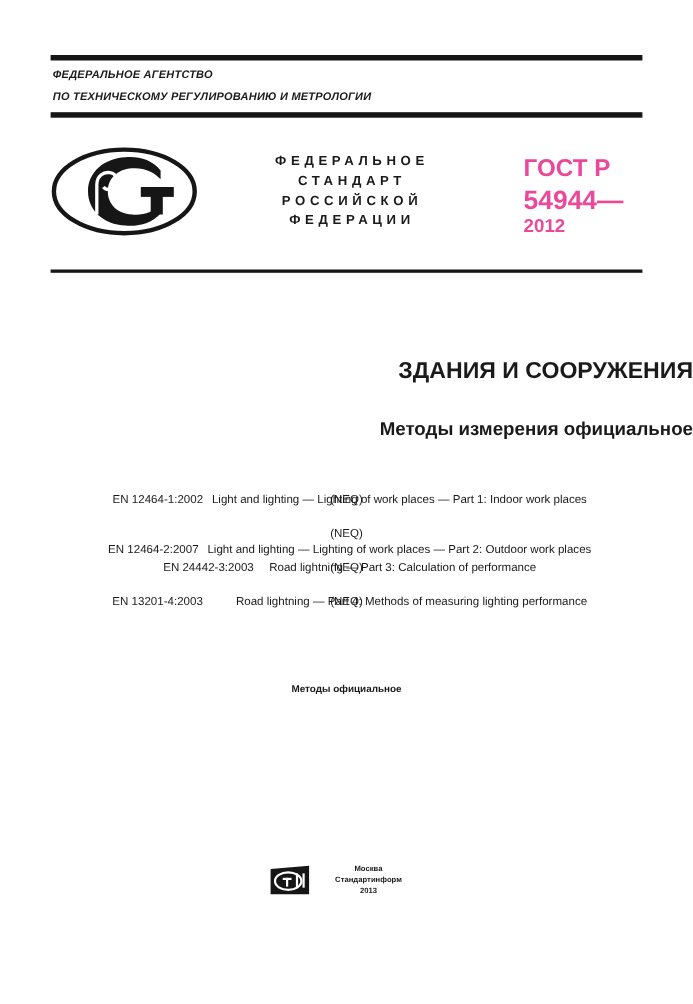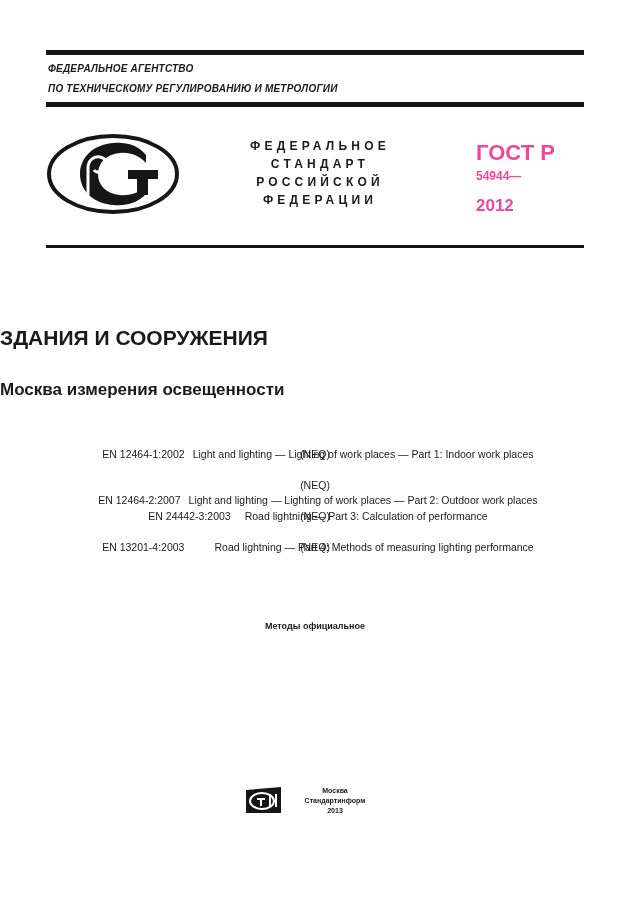--- a/index.html
+++ b/index.html
@@ -5,21 +5,21 @@
   html, body { margin: 0; padding: 0; background: #ffffff; }
   body { width: 630px; height: 913px; position: relative; overflow: hidden;
          font-family: "Liberation Sans", sans-serif; color: #1a1a1a; }
   .abs { position: absolute; }
   .rule { position: absolute; left: 46px; width: 538px; background: #161616; }
   .agency { position: absolute; left: 48px; width: 538px; text-align: left;
             font-weight: bold; font-size: 10px; letter-spacing: 0.2px; font-style: italic; }
   .natstd { position: absolute; left: 232px; width: 176px; text-align: center;
             font-weight: bold; font-size: 12px; letter-spacing: 4.2px; line-height: 18px; }
   .gost { position: absolute; left: 476px; font-weight: bold; color: #ec4899; }
-  .title { position: absolute; left: 0; width: 630px; text-align: left; font-weight: bold; }
+  .title { position: absolute; left: 0; width: 630px; text-align: right; font-weight: bold; }
   .ref { position: absolute; left: 0; width: 630px; text-align: center;
          font-weight: normal; font-size: 10.5px; line-height: 16px; white-space: pre; }
   .ref .code { margin-right: 8px; }
   .small { position: absolute; left: 0; width: 630px; text-align: center; font-weight: bold; }
 </style>
 </head>
 <body>
 
 <div class="rule" style="top:50px;height:5px;"></div>
 <div class="rule" style="top:102px;height:5px;"></div>
@@ -40,25 +40,25 @@
     <rect x="91" y="37" width="11" height="25" fill="#161616"></rect>
   </svg>
 </div>
 
 <div class="natstd" style="top:137px;">ФЕДЕРАЛЬНОЕ</div>
 <div class="natstd" style="top:155px;">СТАНДАРТ</div>
 <div class="natstd" style="top:173px;">РОССИЙСКОЙ</div>
 <div class="natstd" style="top:191px;">ФЕДЕРАЦИИ</div>
 
 <div class="gost" style="top:140px;font-size:22px;">ГОСТ Р</div>
-<div class="gost" style="top:169px;font-size:12px;">54944—</div>
+<div class="gost" style="top:169px;font-size:24px;">54944—</div>
 <div class="gost" style="top:196px;font-size:17px;">2012</div>
 
 <div class="title" style="top:326px;font-size:21px;">ЗДАНИЯ И СООРУЖЕНИЯ</div>
-<div class="title" style="top:380px;font-size:17px;">Москва измерения освещенности</div>
+<div class="title" style="top:380px;font-size:17px;">Методы измерения официальное</div>
 
 <div class="ref" style="top:430px;">
   <span class="code">EN 12464-1:2002</span><span>Light and lighting — Lighting of work places — Part 1: Indoor work places</span>
 </div>
 <div class="ref" style="top:446px;">(NEQ)</div>
 
 <div class="ref" style="top:476px;">
   <span class="code">EN 12464-2:2007</span><span>Light and lighting — Lighting of work places — Part 2: Outdoor work places</span>
 </div>
 <div class="ref" style="top:477px;">(NEQ)</div>

